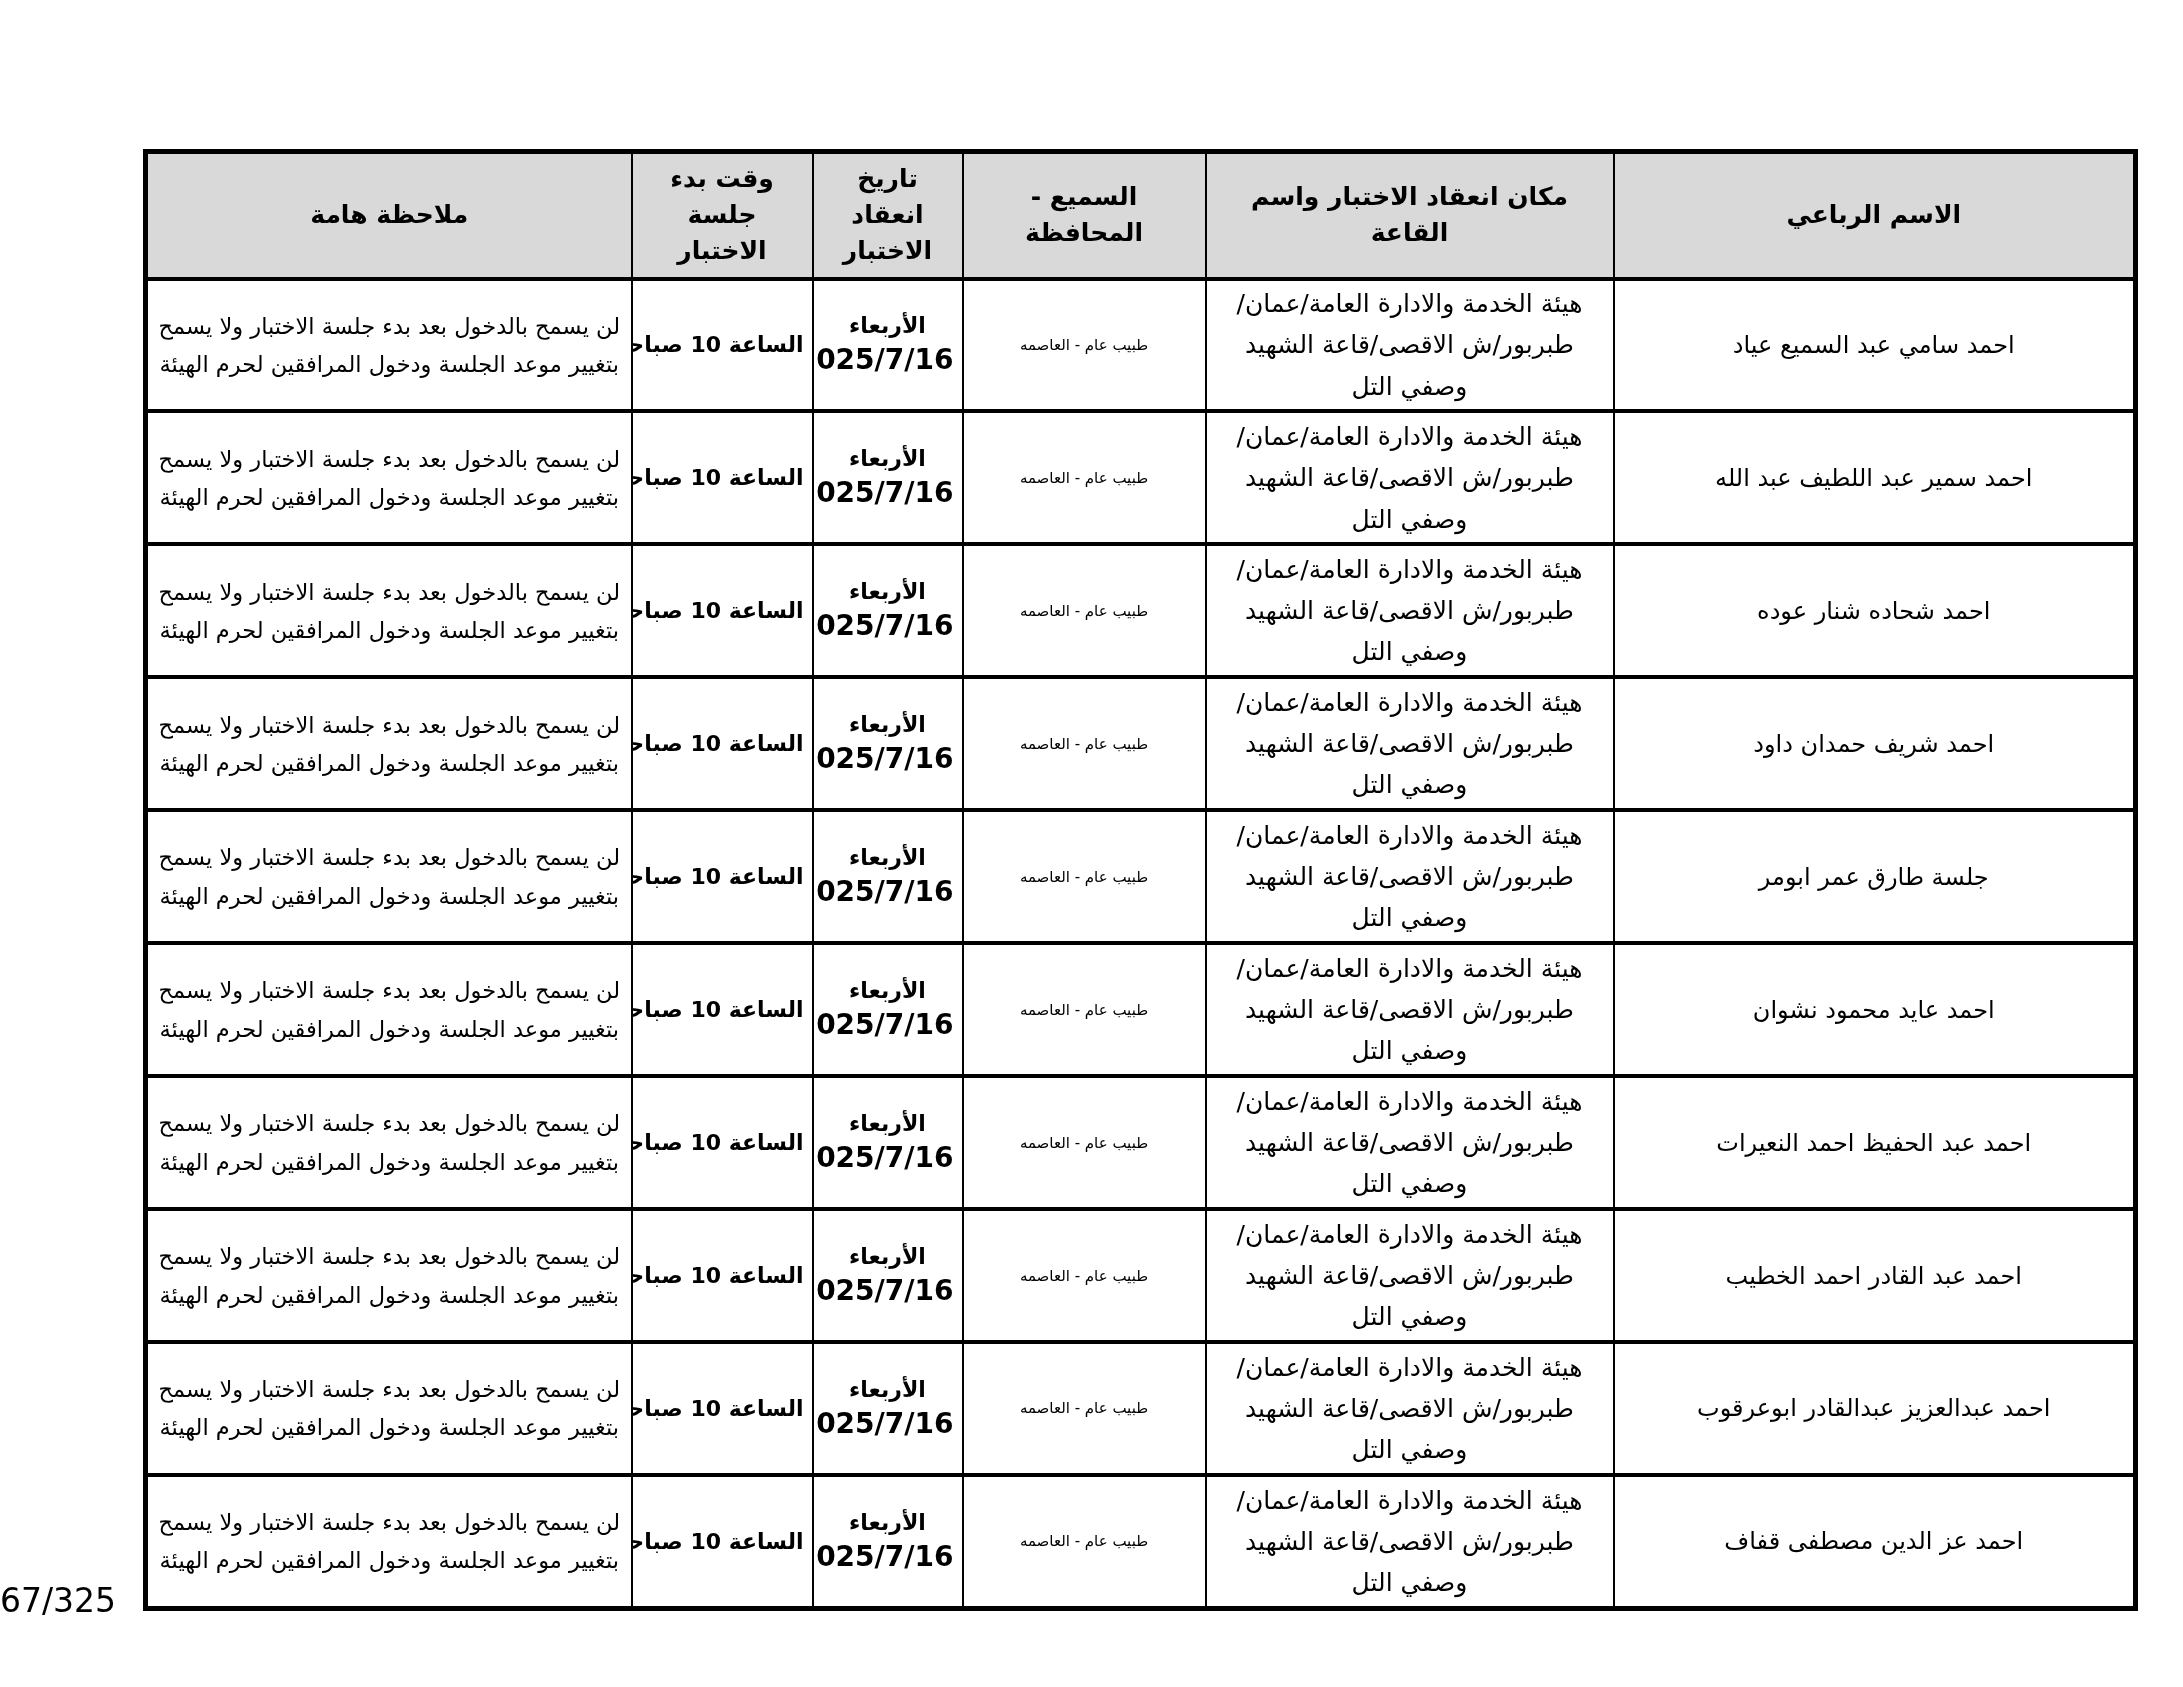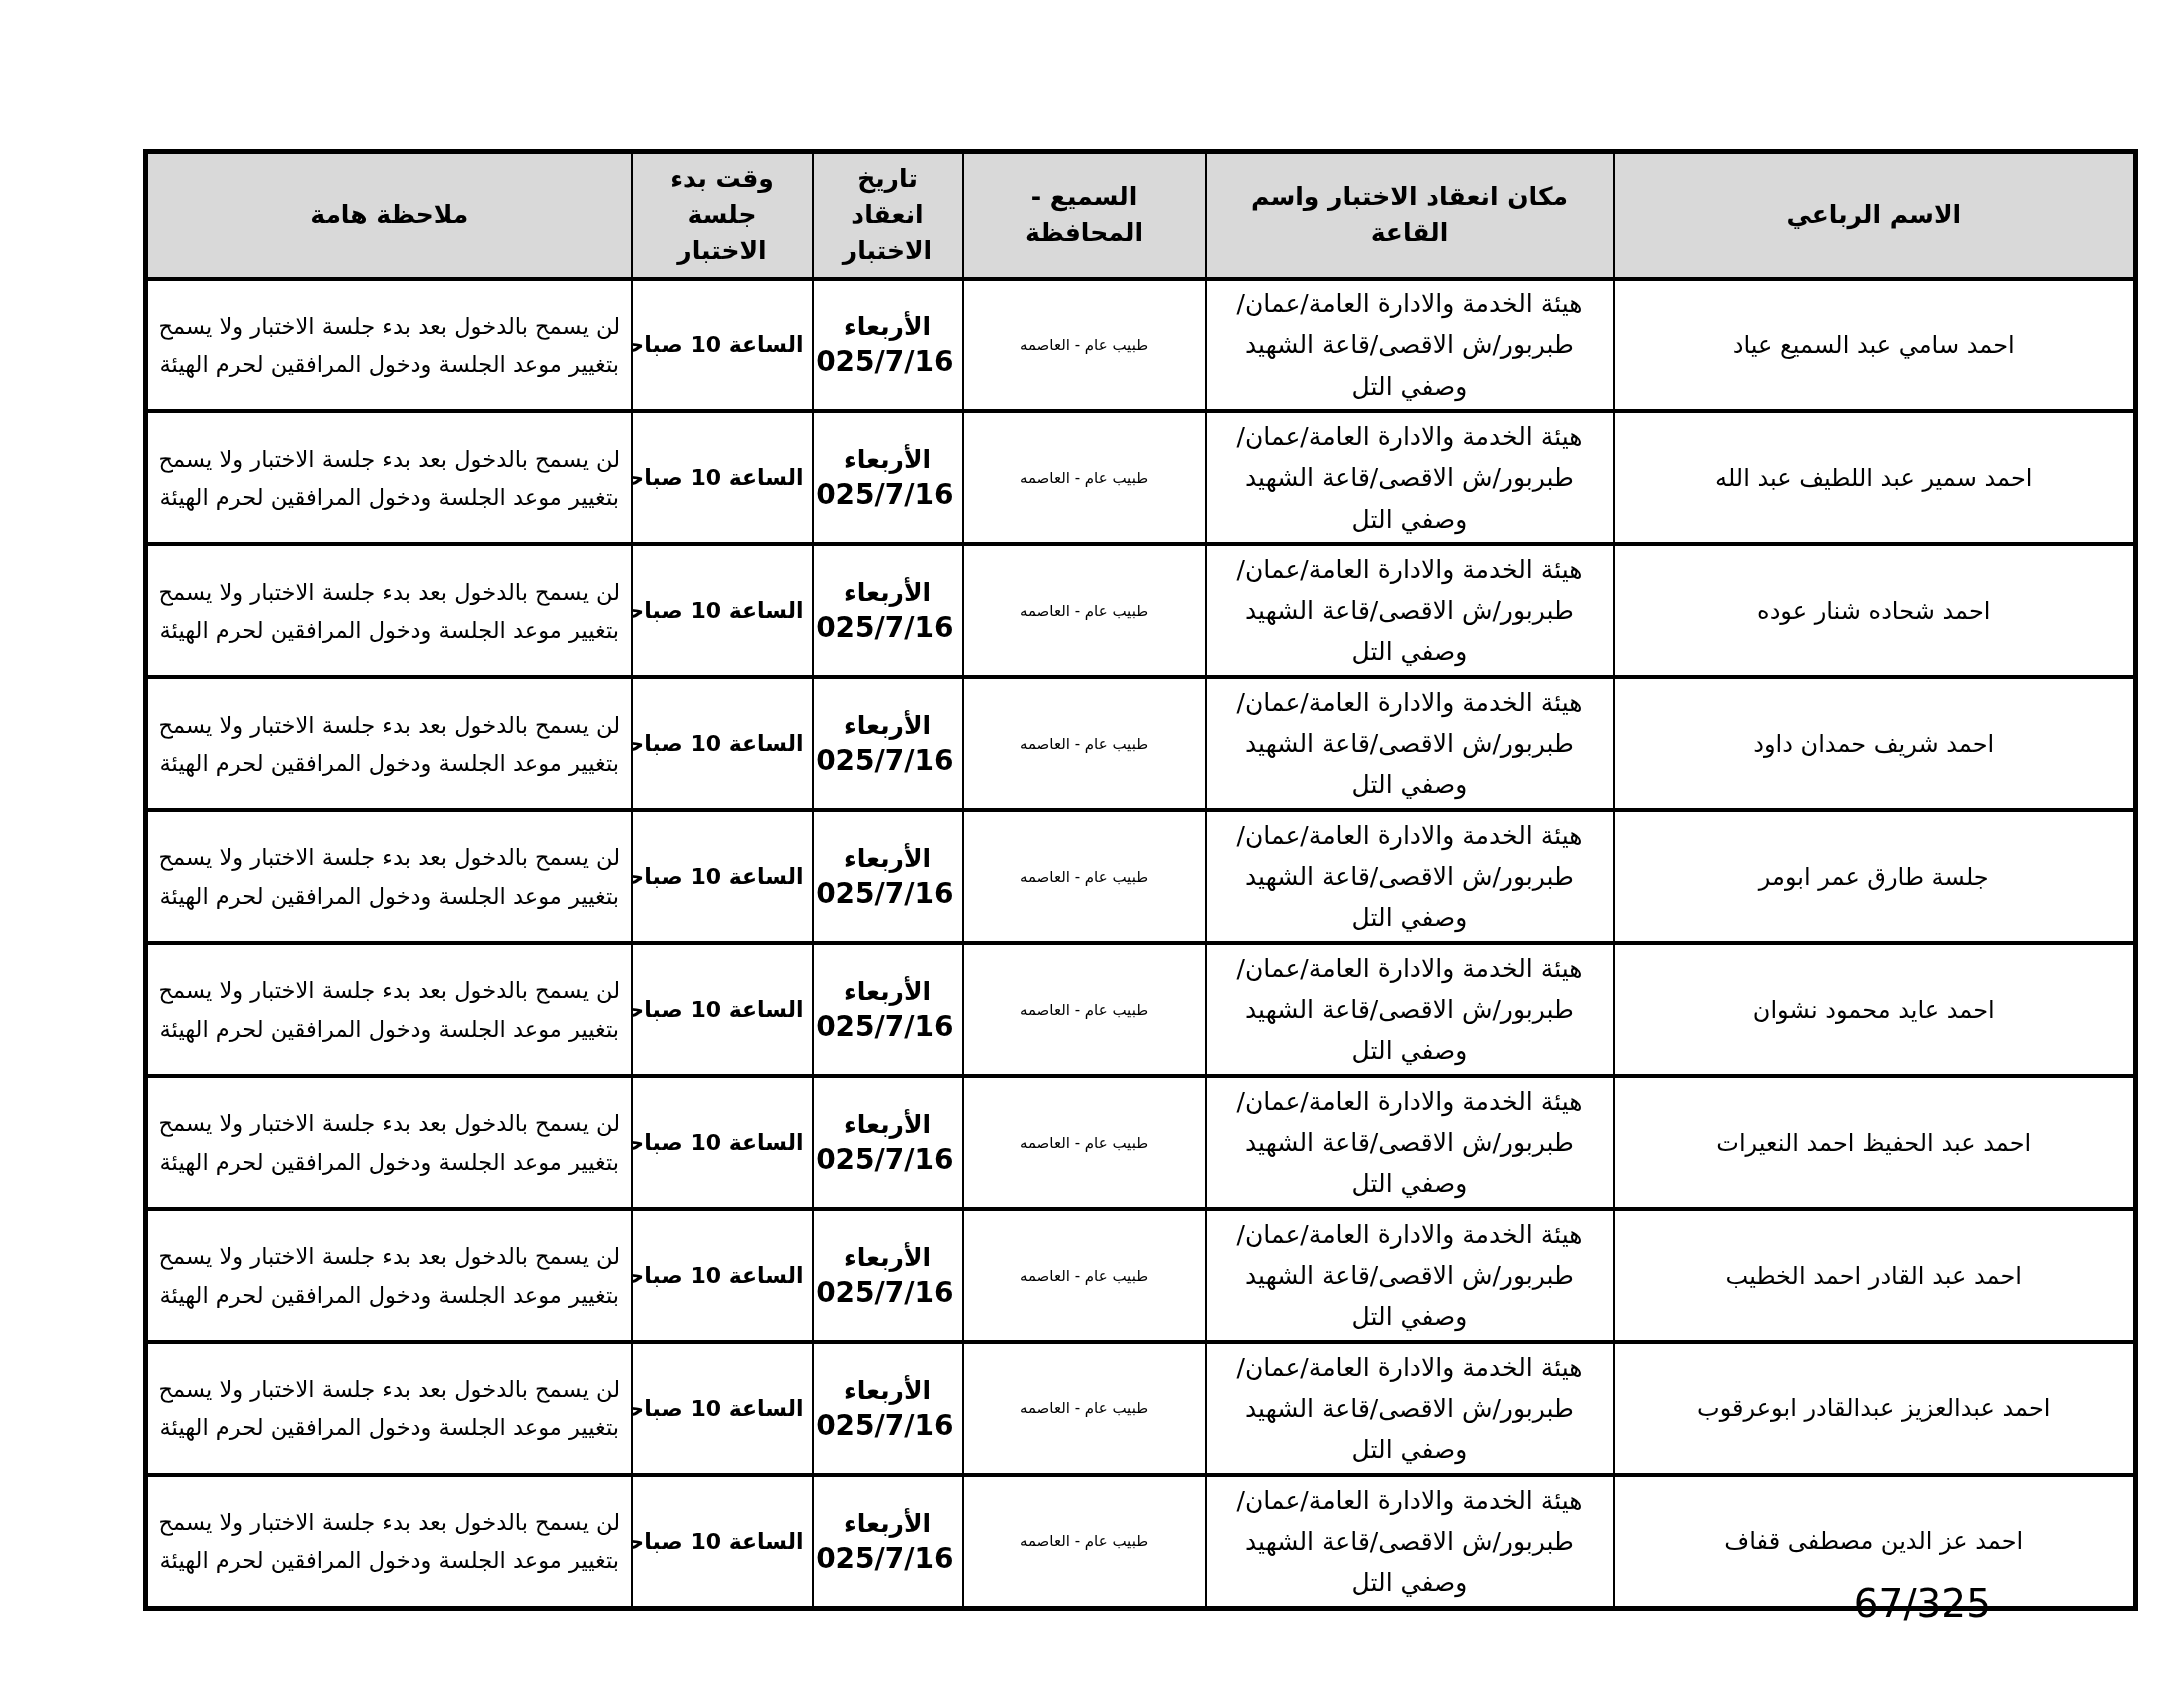--- a/index.html
+++ b/index.html
@@ -52,31 +52,31 @@
     background: #d9d9d9;
     font-weight: bold;
     font-size: 25px;
     line-height: 1.45;
     border-bottom: 4.6px solid #000;
   }
   td.c-name  { font-size: 24px; font-weight: normal; margin-left: 20px; }
   td.c-place { font-size: 25px; font-weight: normal; line-height: 1.65; }
   td.c-job   { font-size: 15px; font-weight: normal; }
   td.c-date  { font-weight: bold; }
-  td.c-date .day  { font-size: 25px; line-height: 1.4; }
+  td.c-date .day  { font-size: 22px; line-height: 1.4; }
   td.c-date .dnum { font-size: 28px; line-height: 1.3; }
   td.c-time  { font-size: 22px; font-weight: bold; white-space: nowrap; padding: 2.6px 2.6px; }
   td.c-note  { font-size: 22.5px; font-weight: normal; line-height: 1.7; }
   #page-footer {
     position: absolute;
     top: 1581px;
     left: 0;
     width: 1991px;
-    text-align: right;
-    font-size: 39px;
+    text-align: left;
+    font-size: 33px;
     color: #000;
   }
 </style>
 </head>
 <body>
 
 <div id="page">
   <div id="table-wrap">
     <table class="schedule" dir="rtl">
       <colgroup>

